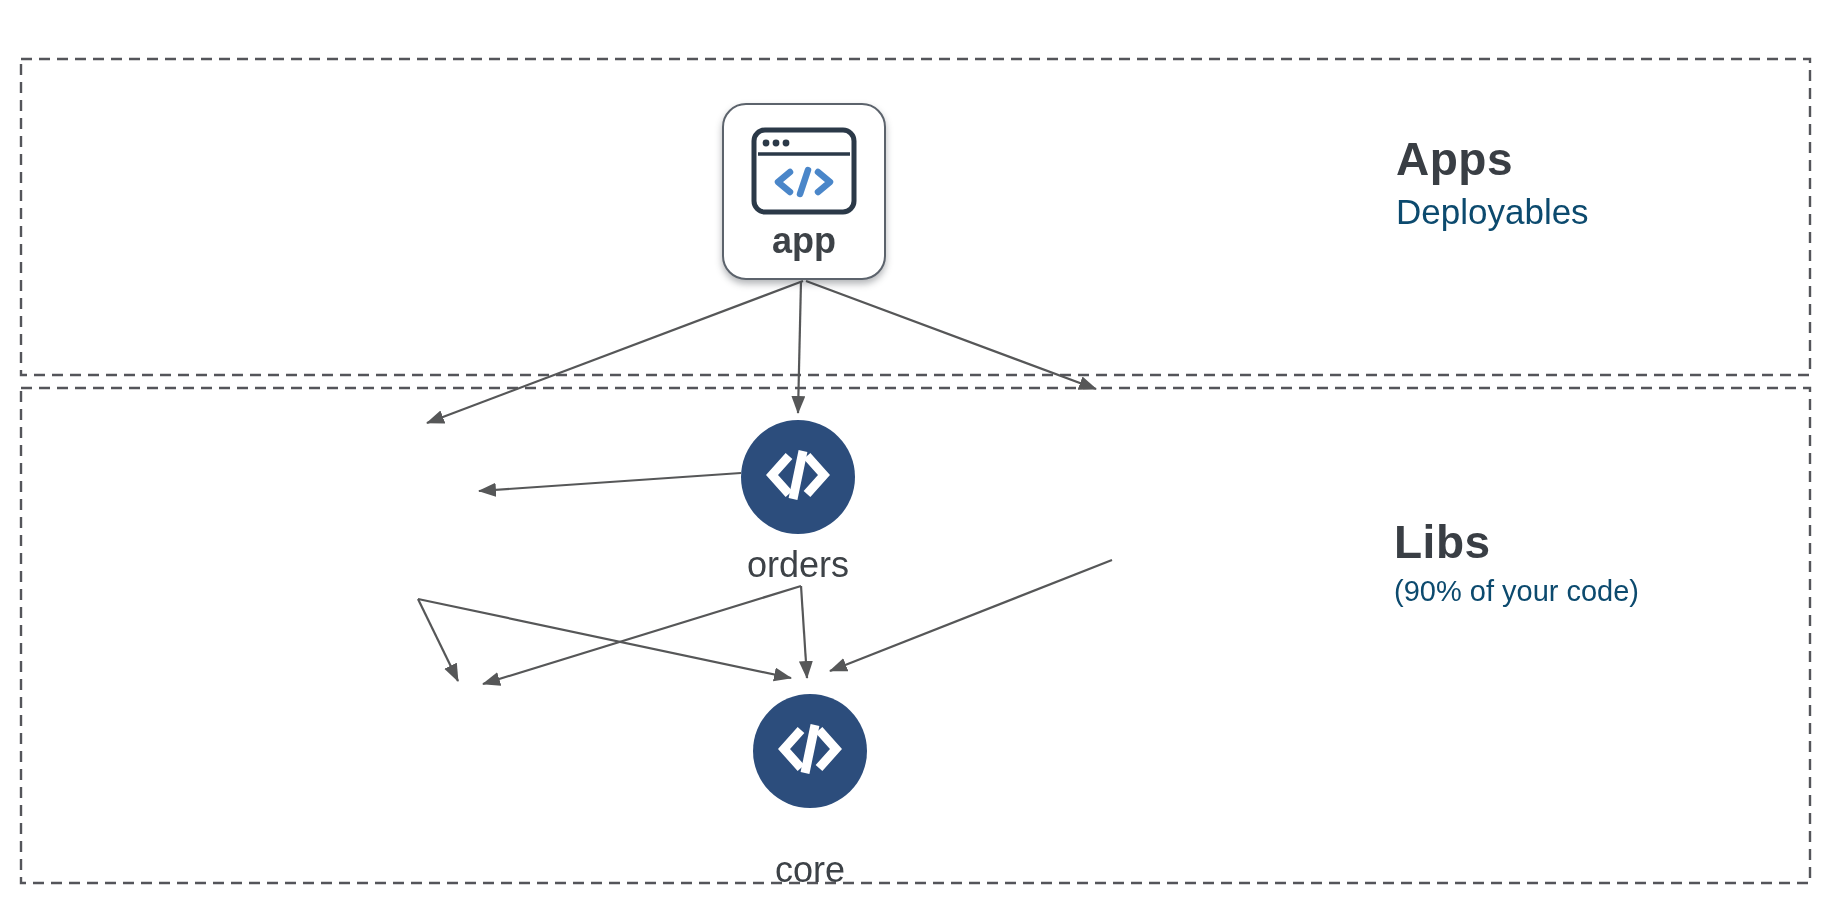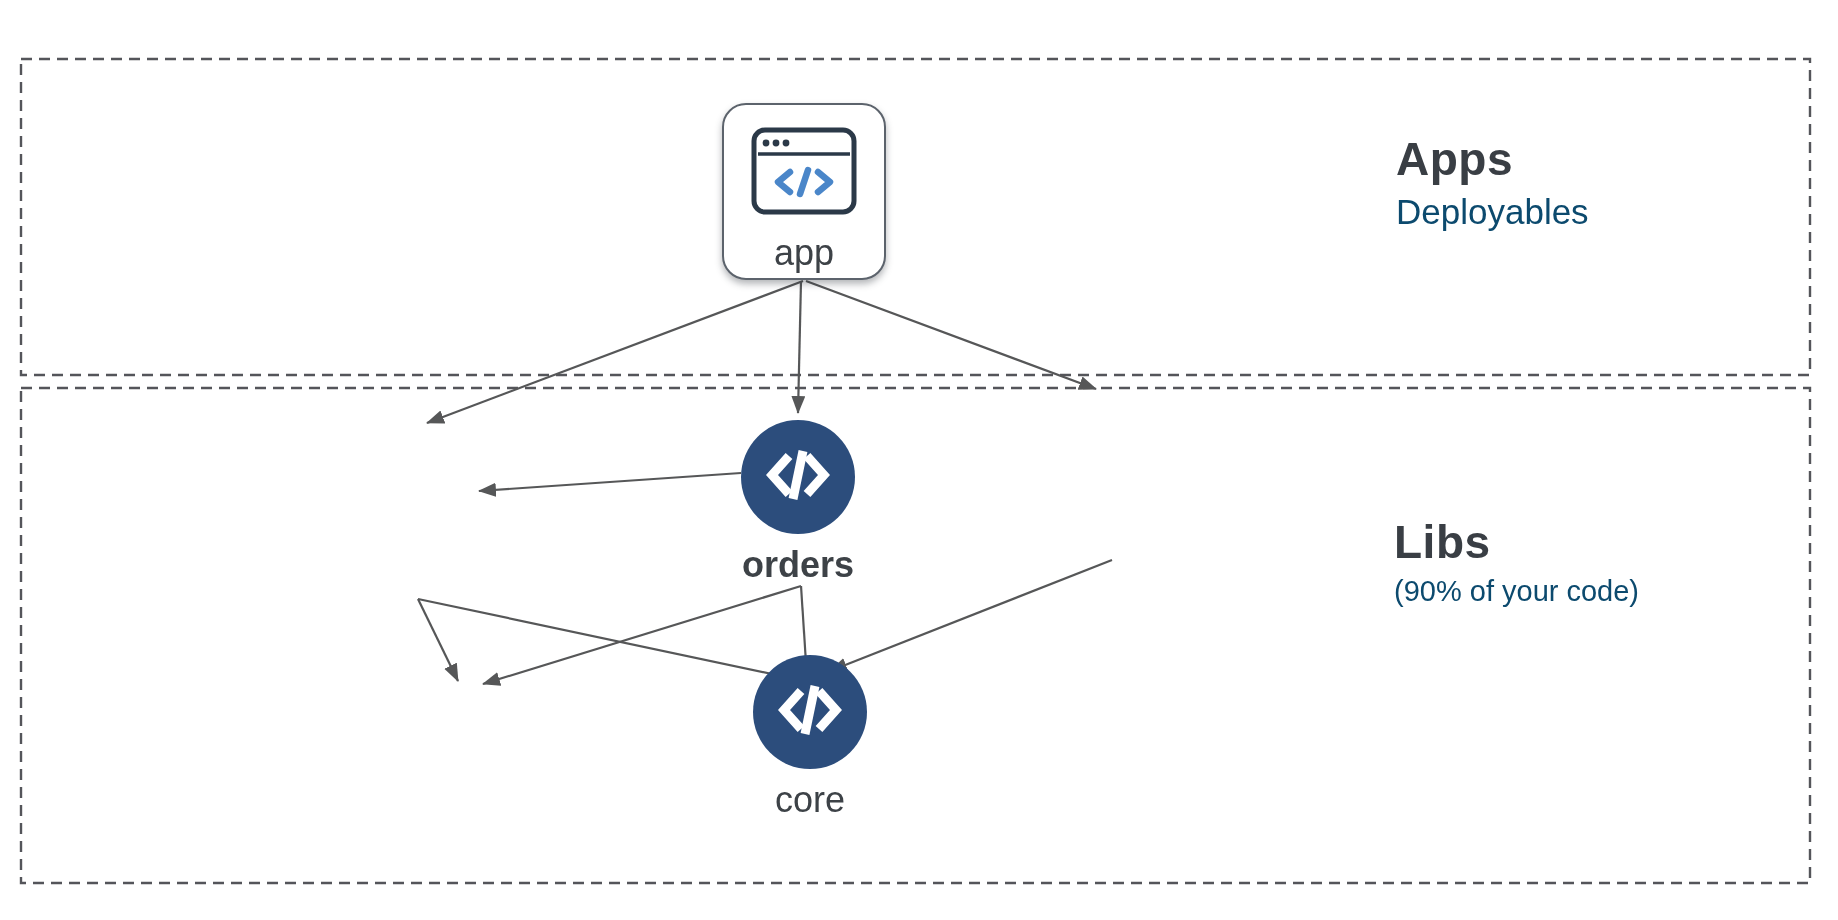--- a/index.html
+++ b/index.html
@@ -13,34 +13,34 @@
   .section-title{font-weight:700;font-size:46px;color:#393e44;letter-spacing:.5px;}
   .section-sub{font-size:35px;color:#0c4a6e;margin-top:6px;}
   .section-label.libs .section-sub{font-size:29px;}
 
   
   .app-card{position:absolute;left:722px;top:103px;width:164px;height:177px;
             background:#ffffff;border:2.5px solid #5c636c;border-radius:24px;
             box-shadow:0 4px 7px rgba(40,45,55,.35);
             display:flex;flex-direction:column;align-items:center;box-sizing:border-box;
             padding-top:21px;}
-  .app-card .node-label{margin-top:12px;}
+  .app-card .node-label{margin-top:0;font-weight:bold;}
 
   
   .lib-node{position:absolute;width:180px;display:flex;flex-direction:column;
             align-items:center;}
   .circle{width:114px;height:114px;border-radius:50%;background:#2c4d7c;
           display:flex;align-items:center;justify-content:center;}
   .node-label{font-size:36px;color:#3d4247;margin-top:10px;white-space:nowrap;}
 
   .n-products{left:317px;top:436px;}
-  .n-orders  {left:708px;top:420px;font-weight:bold;}
+  .n-orders  {left:708px;top:420px;}
   .n-checkout{left:1020px;top:397px;}
   .n-shared  {left:373px;top:701px;}
-  .n-core    {left:720px;top:655px;}
+  .n-core    {left:720px;top:694px;gap:31px;}
 
   .apps-label{left:1396px;top:133px;}
   .libs-label{left:1394px;top:516px;}
 </style>
 </head>
 <body>
 
 <div class="canvas">
 
   <svg class="underlay" viewBox="0 0 1838 920">

